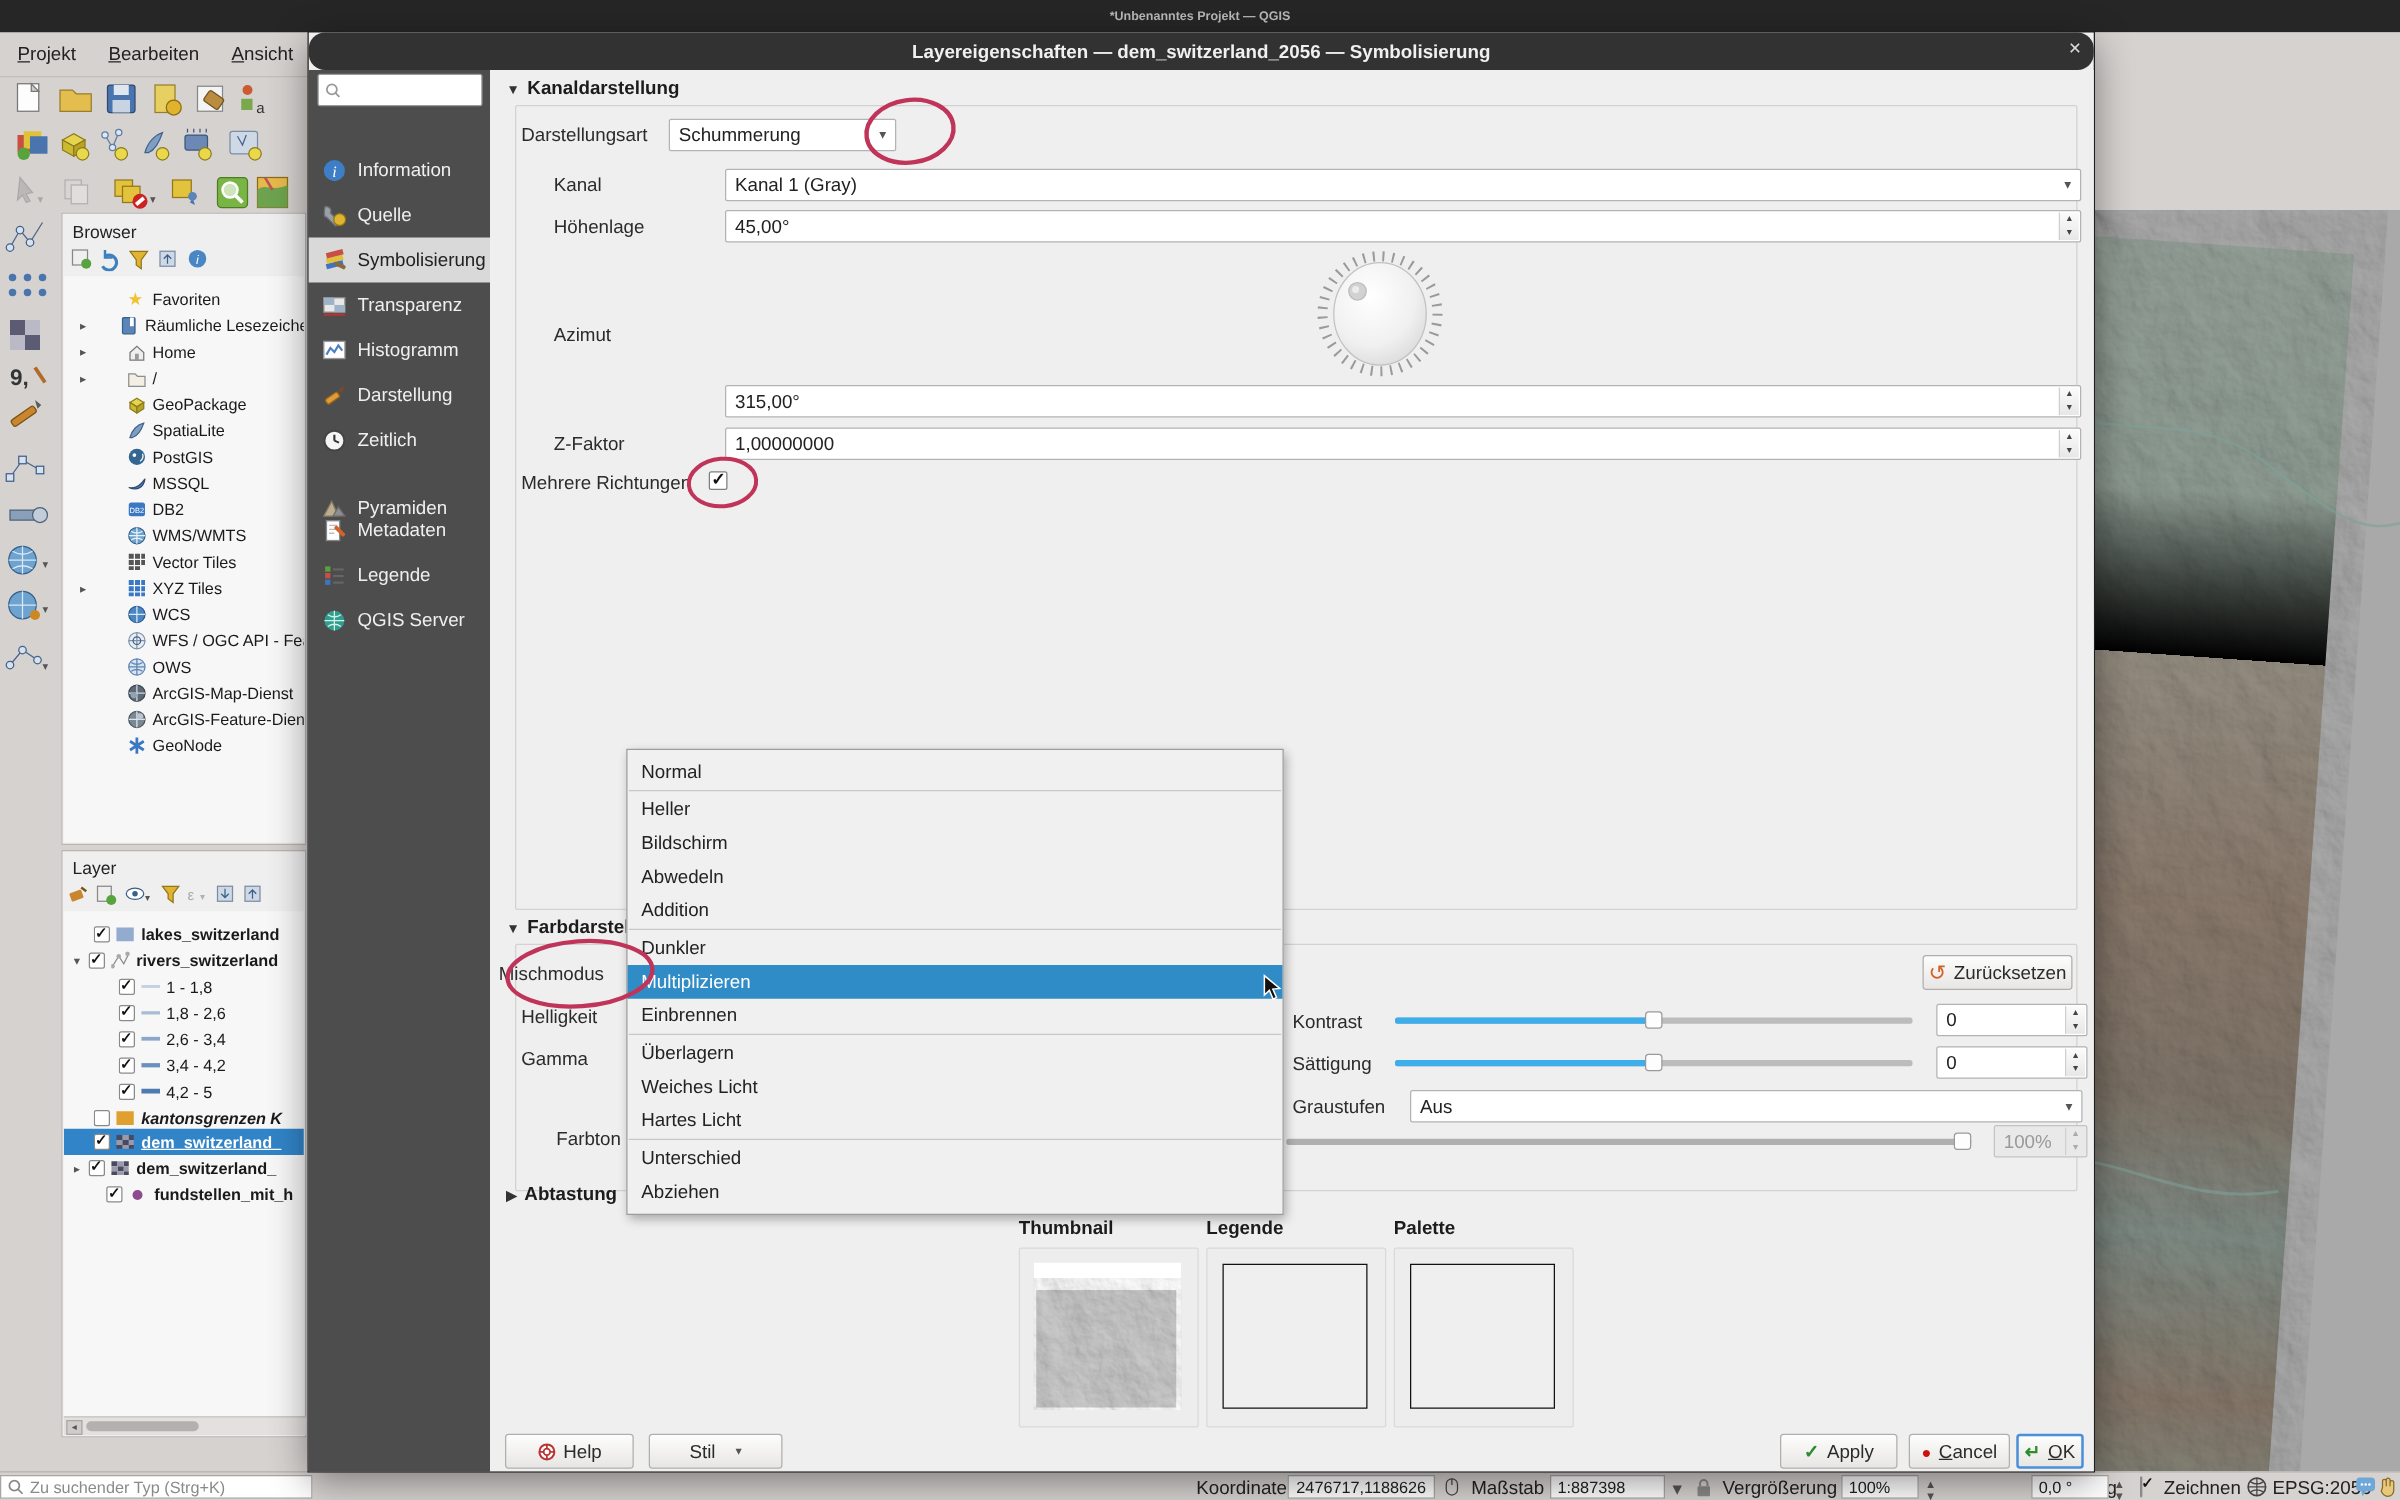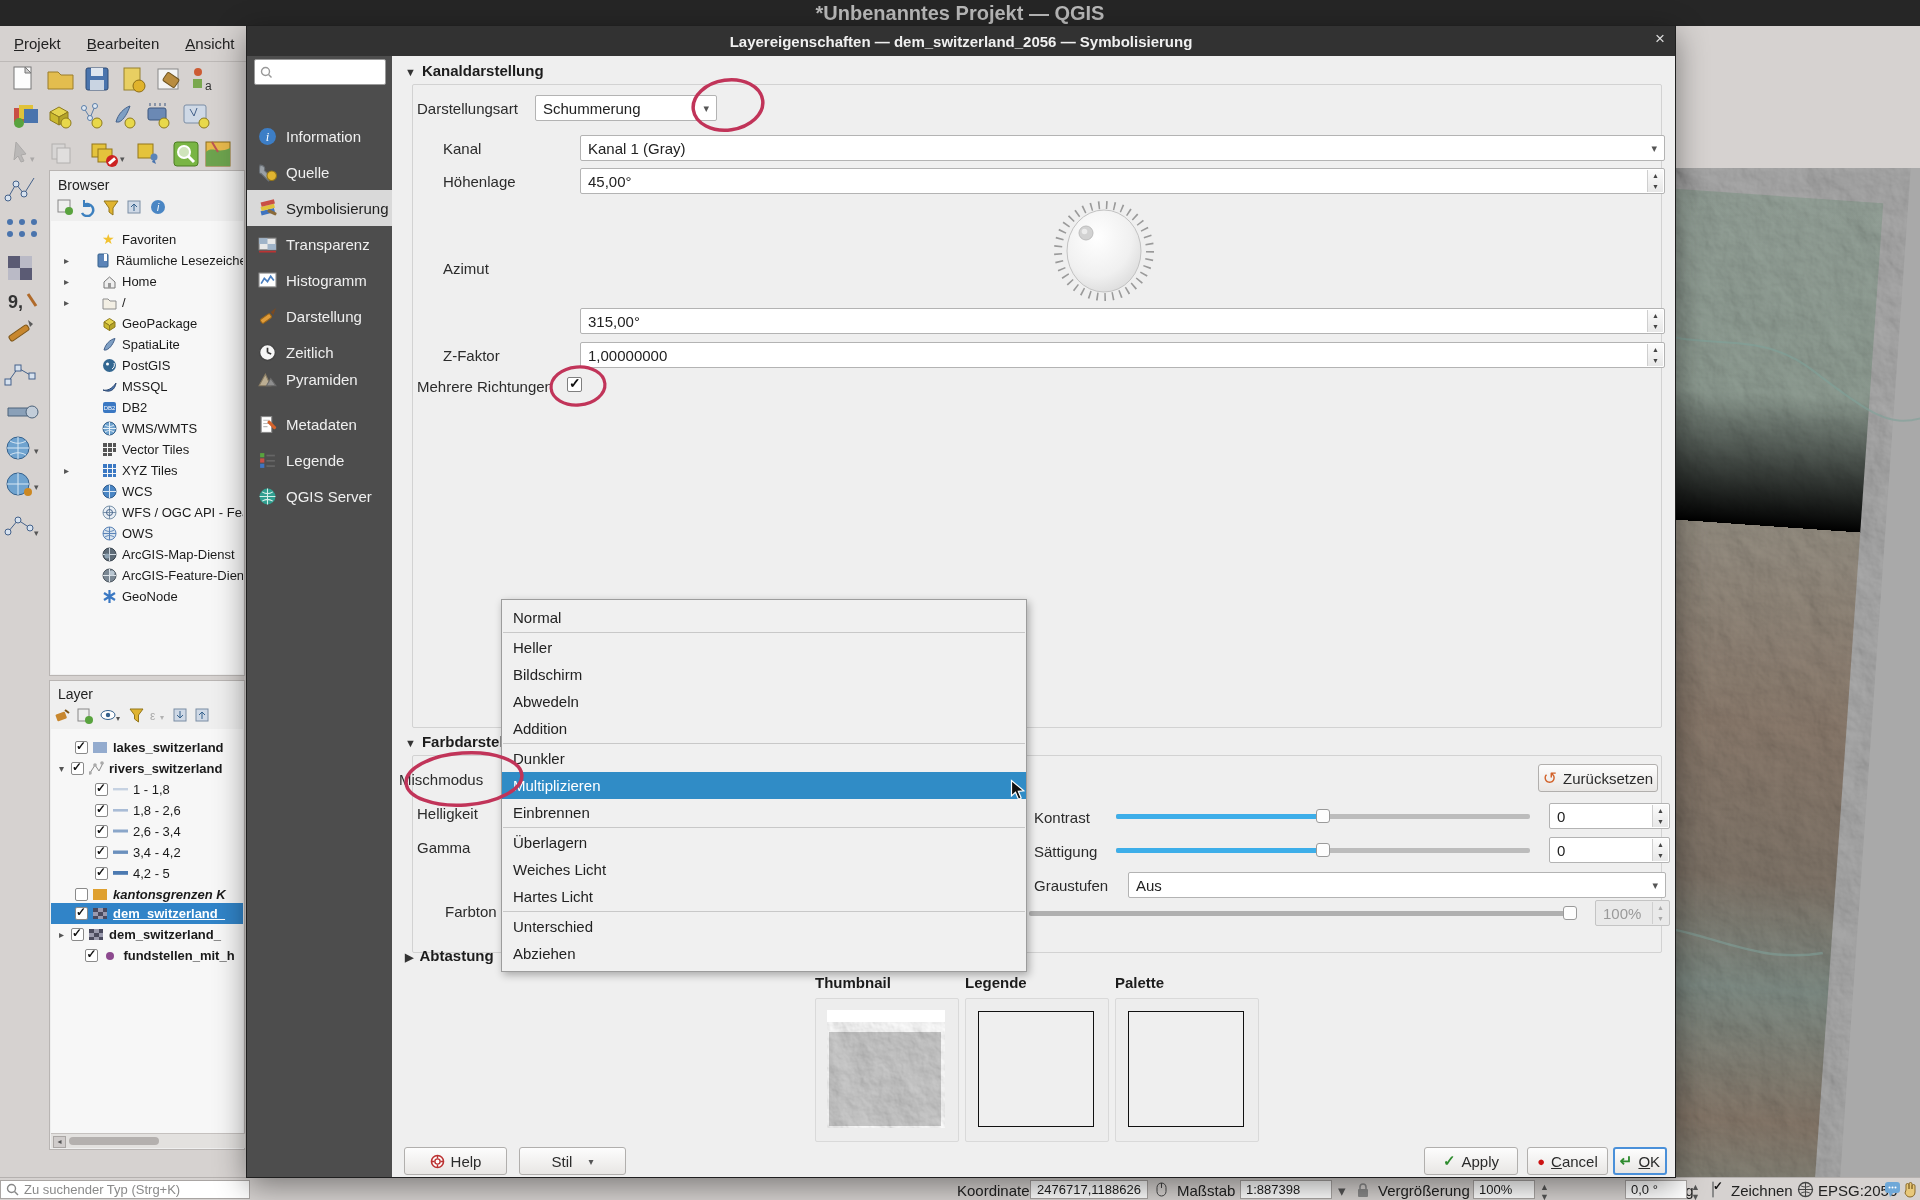--- a/index.html
+++ b/index.html
@@ -27,38 +27,38 @@
        font-size:15px;color:#2b2b2b;box-sizing:border-box;}
   .mn::first-letter{text-decoration:underline;}
   
   .slider{position:absolute;height:14px;}
   .slider .tr{position:absolute;left:0;right:0;top:5px;height:5px;background:#bcbcbc;border-radius:2px;}
   .slider .fl{position:absolute;left:0;top:5px;height:5px;background:#3daee9;border-radius:2px;}
   .slider .hd{position:absolute;top:0;width:14px;height:14px;background:#fdfdfd;
        border:1px solid #9a9a9a;border-radius:3px;box-sizing:border-box;}
   
   .titlebar{left:0;top:0;width:1920px;height:26px;background:#262626;color:#b9b9b9;
-       display:flex;align-items:center;justify-content:center;font-size:20px;font-weight:bold;}
+       display:flex;align-items:center;justify-content:center;font-size:10px;font-weight:bold;}
   .menubar{left:0;top:26px;width:1920px;height:36px;background:#d6d2d0;border-bottom:1px solid #bdb9b7;
        display:flex;align-items:center;gap:26px;padding-left:14px;box-sizing:border-box;font-size:15px;color:#222;}
   
   .panel{position:absolute;background:#efefef;border:1px solid #b9b5b3;box-sizing:border-box;}
   .ptitle{position:absolute;left:8px;font-size:14px;color:#222;}
   .trow{position:absolute;height:21px;display:flex;align-items:center;font-size:13px;color:#1a1a1a;white-space:nowrap;overflow:hidden;}
   .trow b{font-weight:bold;}
   .ic14{display:inline-block;width:15px;height:15px;margin-right:5px;flex:0 0 auto;}
   .exp{width:12px;color:#555;font-size:10px;flex:0 0 auto;}
   .mchk{width:13px;height:13px;background:#fff;border:1px solid #8a8a8a;border-radius:2px;
         box-sizing:border-box;position:relative;margin-right:5px;flex:0 0 auto;}
   .mchk.on::after{content:"✓";position:absolute;left:0px;top:-3px;font-size:12px;color:#111;font-weight:bold;}
   
   #dlg{left:247px;top:26px;width:1428px;height:1151px;background:#efefef;
        box-shadow:0 0 0 1px #1f1f1f,0 8px 30px rgba(0,0,0,.45);}
   #dlgtitle{left:0;top:0;width:100%;height:30px;background:#323232;color:#f0f0f0;
-       display:flex;align-items:center;justify-content:center;font-size:15px;font-weight:bold;}
+       display:flex;align-items:center;justify-content:center;font-size:15px;font-weight:bold;border-radius:13px;}
   #dlgside{left:0;top:30px;width:145px;height:1121px;background:#4d4d4d;}
   .dtab{position:absolute;left:0;width:145px;height:36px;display:flex;align-items:center;gap:9px;
         padding-left:11px;box-sizing:border-box;color:#efefef;font-size:15px;white-space:nowrap;overflow:hidden;}
   .dtab.sel{background:#d9d9d9;color:#222;}
   .frame{position:absolute;border:1px solid #d2d2d2;border-radius:2px;}
   
   #blendmenu{left:254px;top:573px;width:526px;background:#f0f0f0;border:1px solid #9c9c9c;
        box-shadow:2px 3px 8px rgba(0,0,0,.3);padding:4px 0;box-sizing:border-box;z-index:40;}
   .mi{height:27px;line-height:27px;padding-left:11px;font-size:15px;color:#222;}
   .mi.sel{background:#308cc6;color:#fff;}
@@ -722,21 +722,21 @@
           <span>Darstellung</span>
         </div>
       <div class="dtab" style="top:278px;">
           <svg width="19" height="19" viewBox="0 0 18 18">
             <circle cx="9" cy="9" r="7.5" fill="#f5f5f5" stroke="#444" stroke-width="1.4"></circle>
             <line x1="9" y1="9" x2="9" y2="4.5" stroke="#333" stroke-width="1.6"></line>
             <line x1="9" y1="9" x2="12.5" y2="10.5" stroke="#333" stroke-width="1.6"></line>
           </svg>
           <span>Zeitlich</span>
         </div>
-      <div class="dtab" style="top:305px;">
+      <div class="dtab" style="top:332px;">
           <svg width="19" height="19" viewBox="0 0 18 18">
             <polygon points="1,15 7,4 12,15" fill="#bcae93" stroke="#8a7d63"></polygon>
             <polygon points="8,15 12,8 17,15" fill="#8f8f8f" stroke="#6a6a6a"></polygon>
           </svg>
           <span>Pyramiden</span>
         </div>
       <div class="dtab" style="top:350px;">
           <svg width="19" height="19" viewBox="0 0 18 18">
             <rect x="3" y="1.5" width="10" height="15" fill="#fff" stroke="#888"></rect>
             <path d="M5 5h6M5 8h6M5 11h4" stroke="#bbb"></path>

